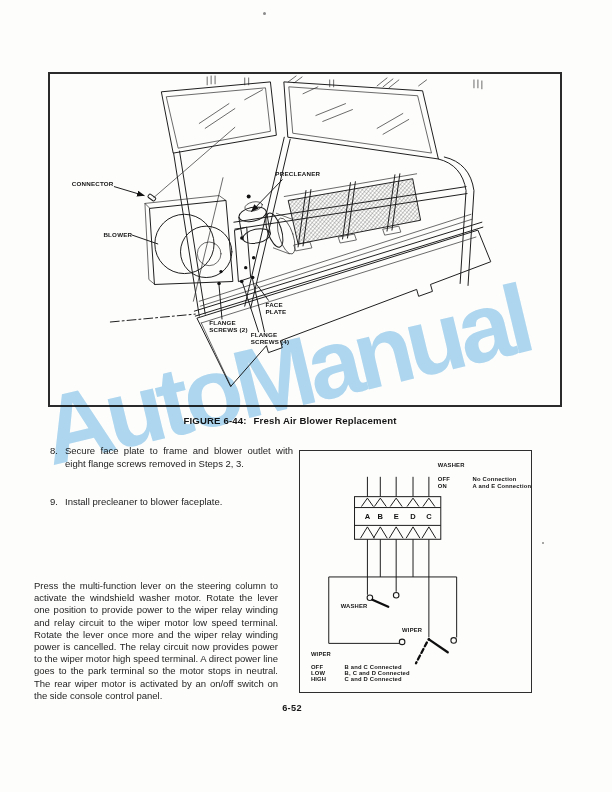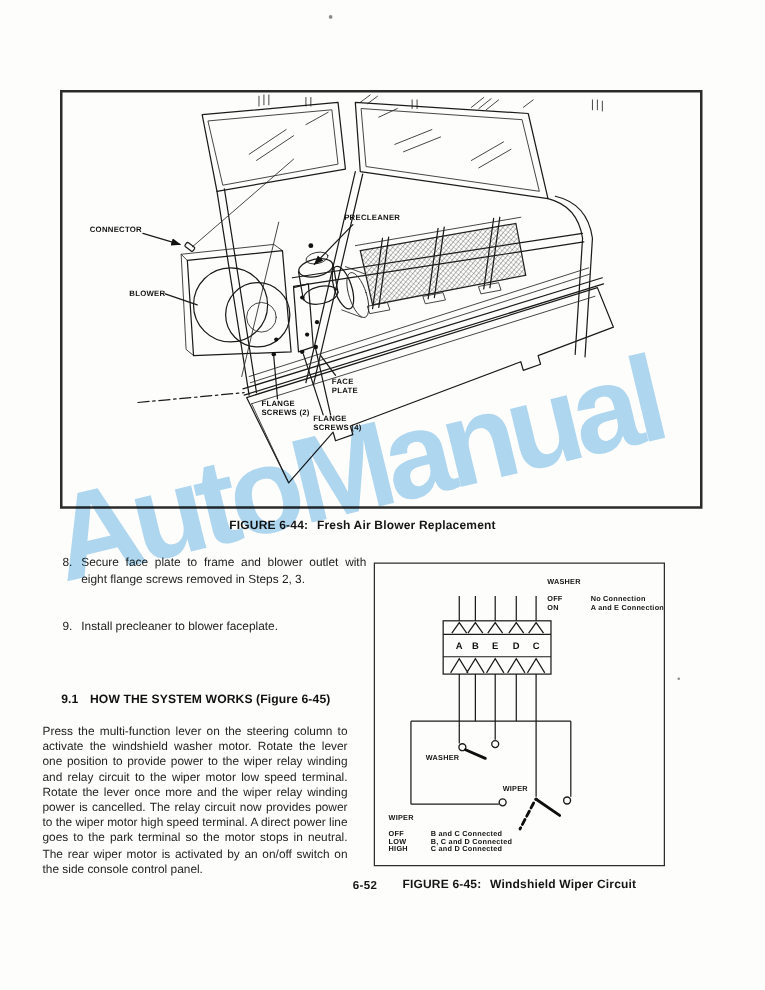--- a/index.html
+++ b/index.html
@@ -208,23 +208,20 @@
 
   <div class="step" style="top:445px;">
     <span class="step-num">8.</span>
     <div class="step-body" style="width:228px;">Secure face plate to frame and blower outlet with eight flange screws removed in Steps 2, 3.</div>
   </div>
   <div class="step" style="top:496px;">
     <span class="step-num">9.</span>
     <div class="step-body">Install precleaner to blower faceplate.</div>
   </div>
 
-  <div class="sec-head h-sub">
-    <span class="sec-no">9.1</span><span>HOW THE SYSTEM WORKS (Figure 6-45)</span>
-  </div>
 
   <div class="para">Press the multi-function lever on the steering column to activate the windshield washer motor. Rotate the lever one position to provide power to the wiper relay winding and relay circuit to the wiper motor low speed terminal. Rotate the lever once more and the wiper relay winding power is cancelled. The relay circuit now provides power to the wiper motor high speed terminal. A direct power line goes to the park terminal so the motor stops in neutral. The rear wiper motor is activated by an on/off switch on the side console control panel.</div>
 
   <div class="fig645">
     <svg viewBox="0 0 233 243">
 
       <text class="cir-txt" x="139" y="16">WASHER</text>
       <text class="cir-txt" x="139" y="30">OFF</text>
       <text class="cir-txt" x="174" y="30">No Connection</text>
       <text class="cir-txt" x="139" y="37">ON</text>
@@ -275,20 +272,17 @@
       <text class="cir-txt" x="11" y="207">WIPER</text>
       <text class="cir-txt" x="11" y="220">OFF</text>
       <text class="cir-txt" x="45" y="220">B and C Connected</text>
       <text class="cir-txt" x="11" y="226">LOW</text>
       <text class="cir-txt" x="45" y="226">B, C and D Connected</text>
       <text class="cir-txt" x="11" y="232">HIGH</text>
       <text class="cir-txt" x="45" y="232">C and D Connected</text>
     </svg>
   </div>
 
-  <div class="caption cap645">
-    <span>FIGURE 6-45:</span><span class="cap-title">Windshield Wiper Circuit</span>
-  </div>
 
   <div class="page-num">6-52</div>
 
   <div class="watermark" style="color: rgb(169, 213, 240);">AutoManual</div>
 </div>
 
 </body></html>

